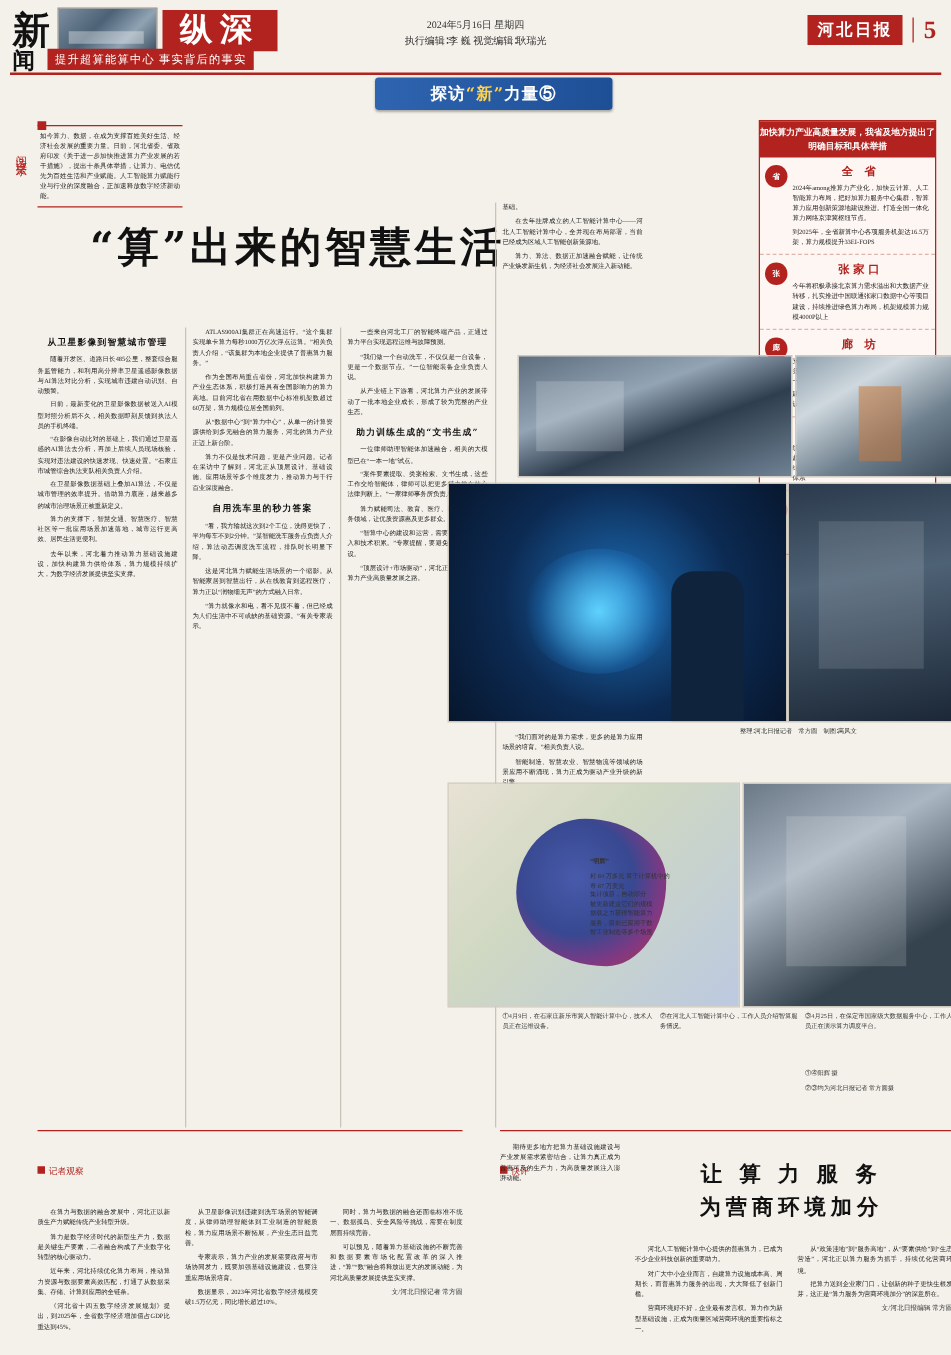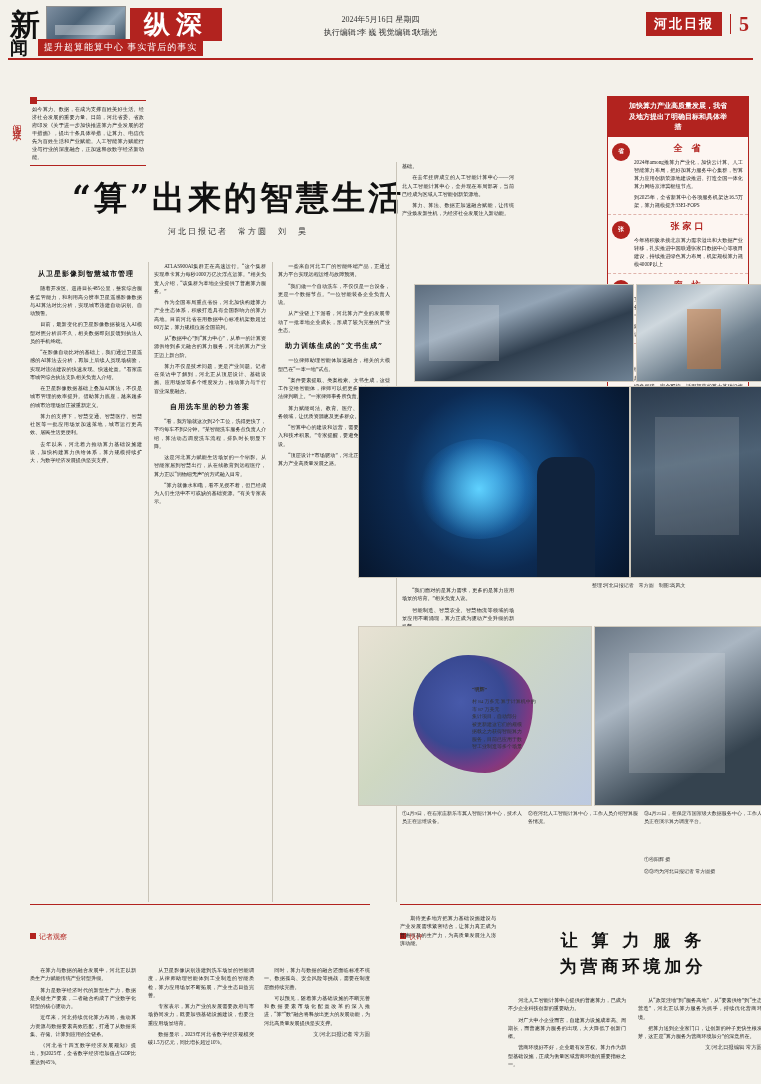--- a/index.html
+++ b/index.html
@@ -141,21 +141,21 @@
   #c4{left:394px;top:96px;width:112px;}
   #c5{left:394px;top:300px;width:112px;}
 
   
   .panel{
     position:absolute;right:4px;top:30px;width:140px;
     border:1px solid #b2231f;background:#fdf6f2;
   }
   .panel-head{
     background:#b2231f;color:#fff;font-size:7px;line-height:1.5;
-    padding:4px 21px;text-align:center;font-weight:bold;
+    padding:4px 0;text-align:center;font-weight:bold;
   }
   .panel-item{
     position:relative;padding:5px 5px 5px 26px;border-bottom:1px dashed #e0b4ac;
   }
   .panel-item:last-child{border-bottom:none;}
   .seal{
     position:absolute;left:4px;top:6px;width:18px;height:18px;
     border-radius:50%;background:#b2231f;color:#fff;
     font-size:6px;display:flex;align-items:center;justify-content:center;
     font-weight:bold;
@@ -231,31 +231,35 @@
       <div>执行编辑∶李 巍  视觉编辑∶耿瑞光</div>
     </div>
 
     <div class="mh-right">
       <div class="mh-logo">河北日报</div>
       <div class="mh-divider"></div>
       <div class="mh-page">5</div>
     </div>
   </div>
 
+  <div class="banner">
+    <div class="banner-inner">
+      <span>探访</span><span class="hl">“新”</span><span>力量⑤</span>
+    </div>
+  </div>
 
   <div class="body-wrap">
 
     <div class="tipbox">
       <div class="tip-sq"></div>
       <div class="tip-label">阅读提示</div>
       <div class="tip-text">如今算力、数据，在成为支撑百姓美好生活、经济社会发展的重要力量。日前，河北省委、省政府印发《关于进一步加快推进算力产业发展的若干措施》，提出十条具体举措，让算力、电信优先为百姓生活和产业赋能。人工智能算力赋能行业与行业的深度融合，正加速释放数字经济新动能。</div>
     </div>
 
     <div class="headline">“算”出来的智慧生活</div>
-    <div class="byline">河北日报记者　常方圆　刘　昊</div>
 
     <div class="rule-v" style="left:140px;top:196px;height:640px;"></div>
     <div class="rule-v" style="left:264px;top:196px;height:640px;"></div>
     <div class="rule-v" style="left:388px;top:96px;height:740px;"></div>
 
     <div class="col" id="c1">
       <div class="sub">从卫星影像到智慧城市管理</div>
       <p>随着开发区、道路日长485公里，整套综合服务监管能力，和利用高分辨率卫星遥感影像数据与AI算法对比分析，实现城市违建自动识别、自动预警。</p>
       <p>日前，最新变化的卫星影像数据被送入AI模型对照分析后不久，相关数据即刻反馈到执法人员的手机终端。</p>
       <p>“在影像自动比对的基础上，我们通过卫星遥感的AI算法去分析，再加上后续人员现场核验，实现对违法建设的快速发现、快速处置。”石家庄市城管综合执法支队相关负责人介绍。</p>

